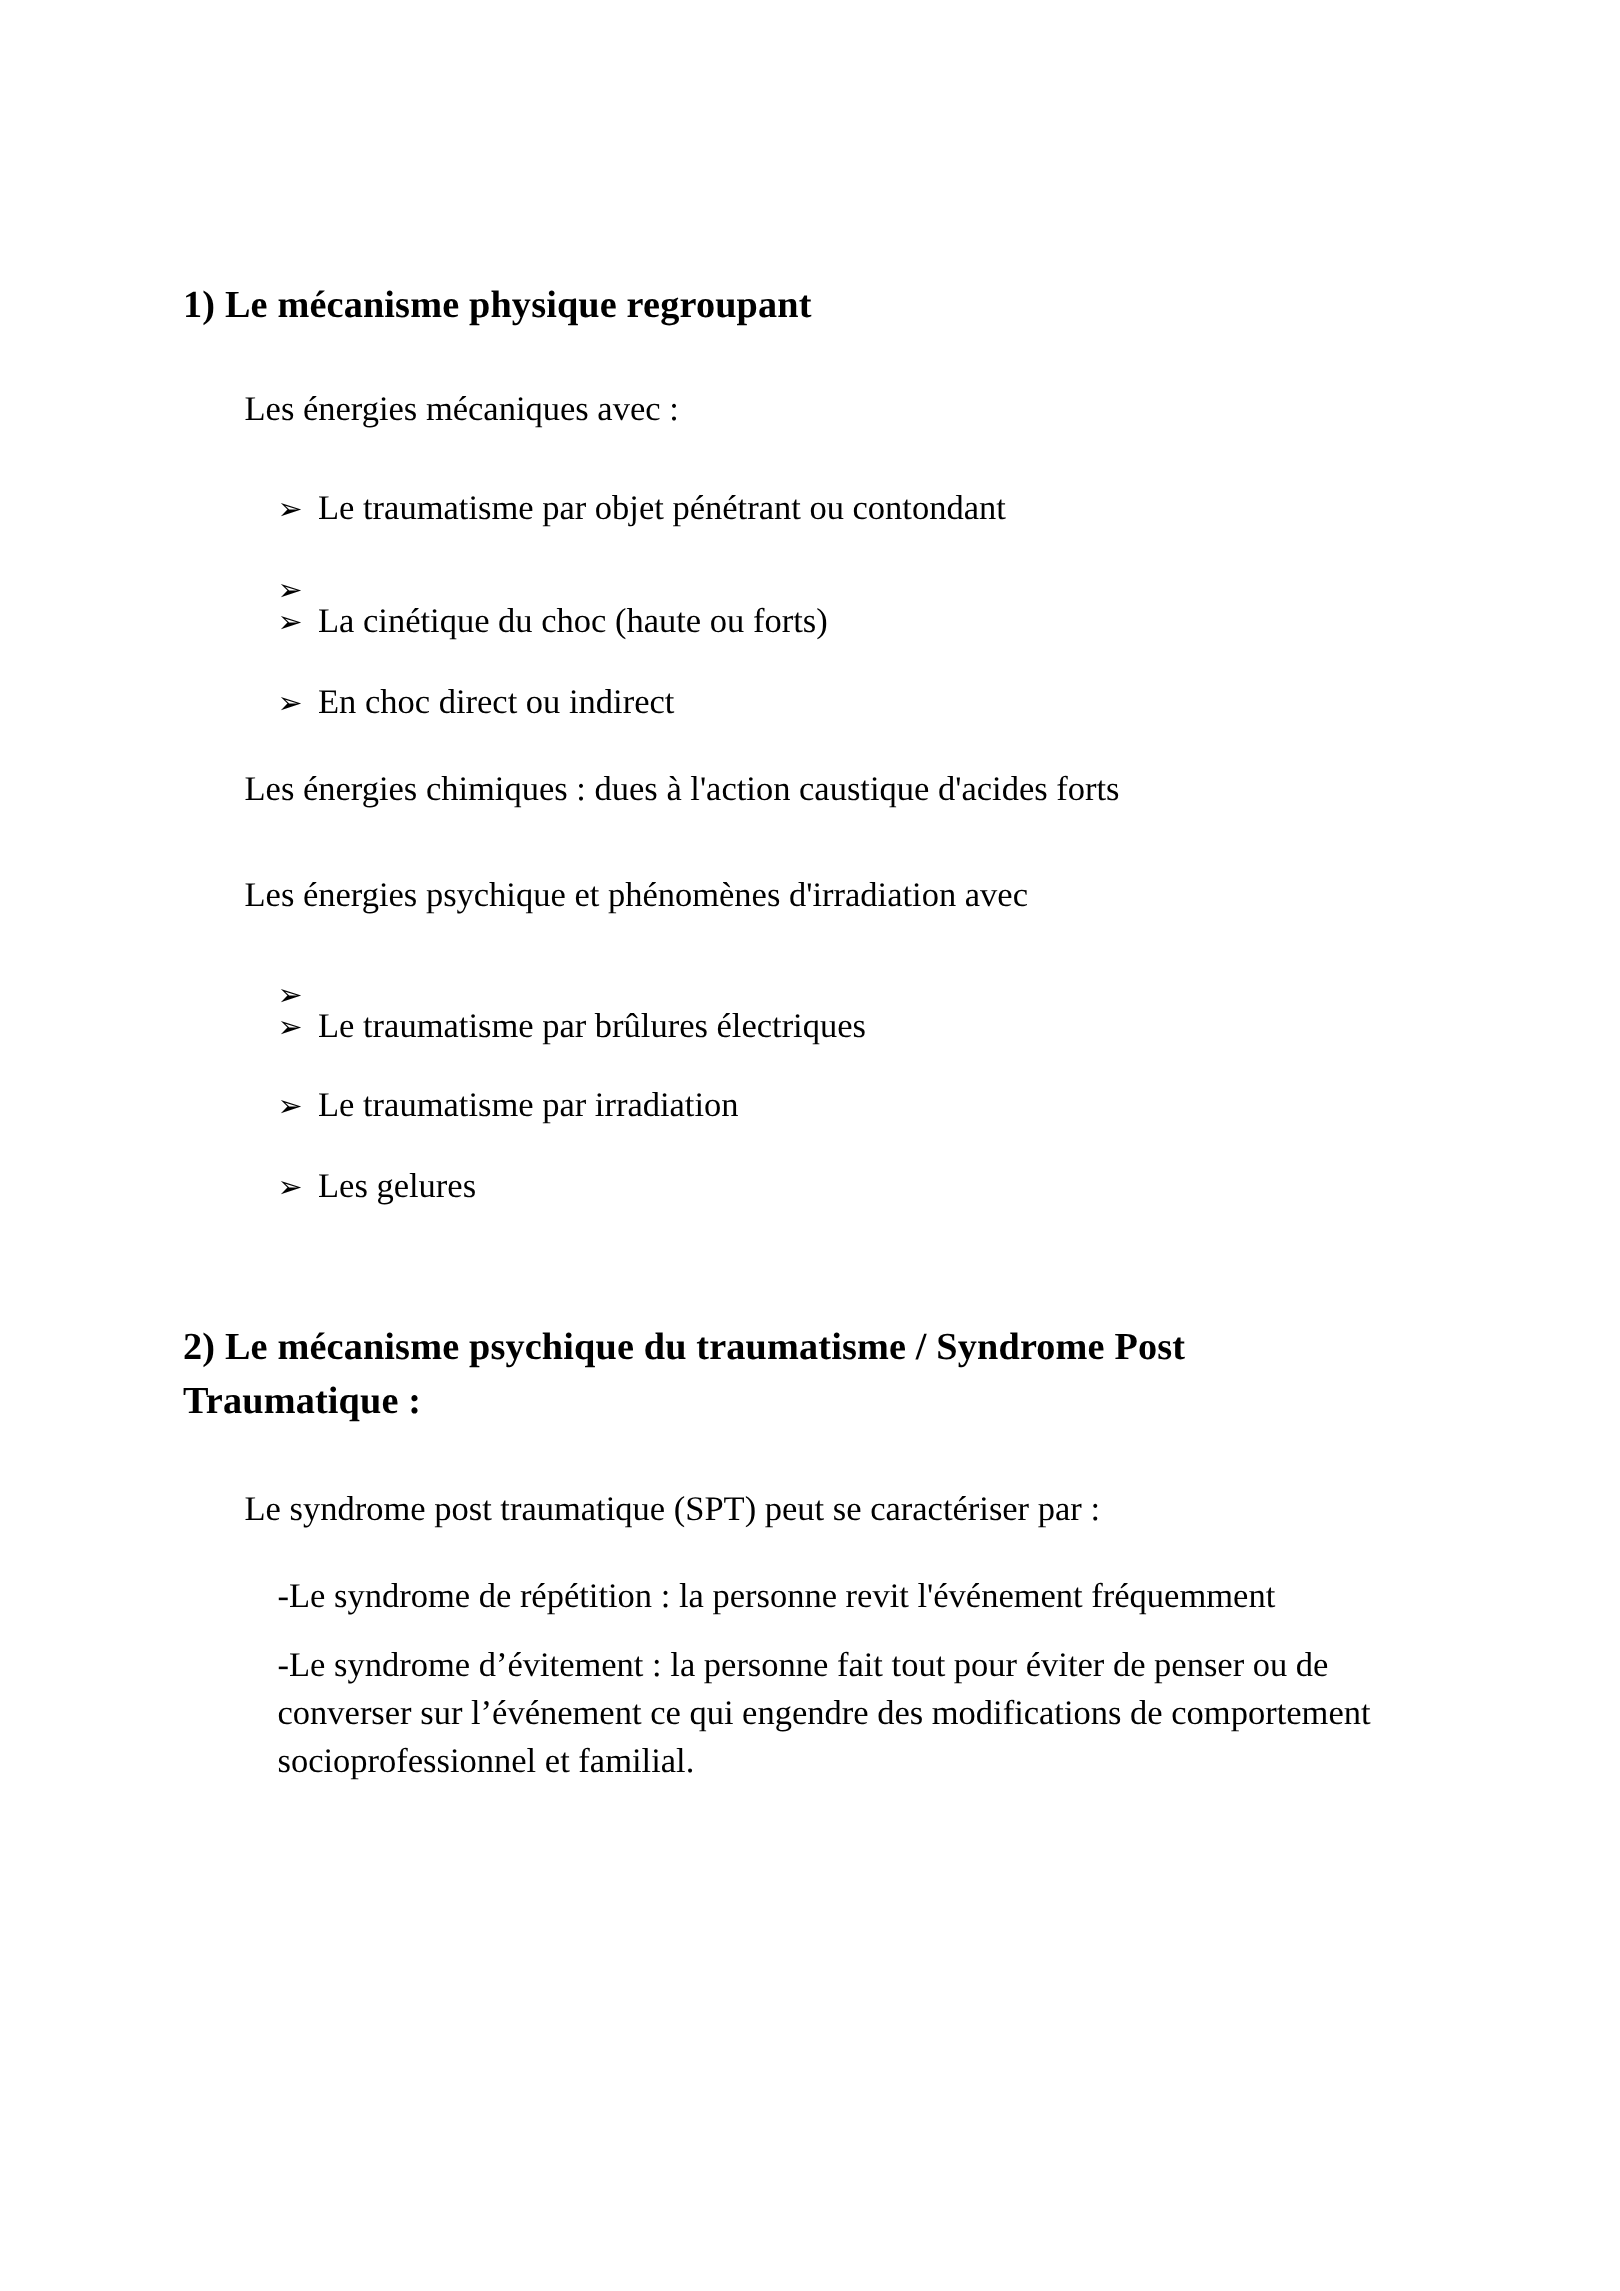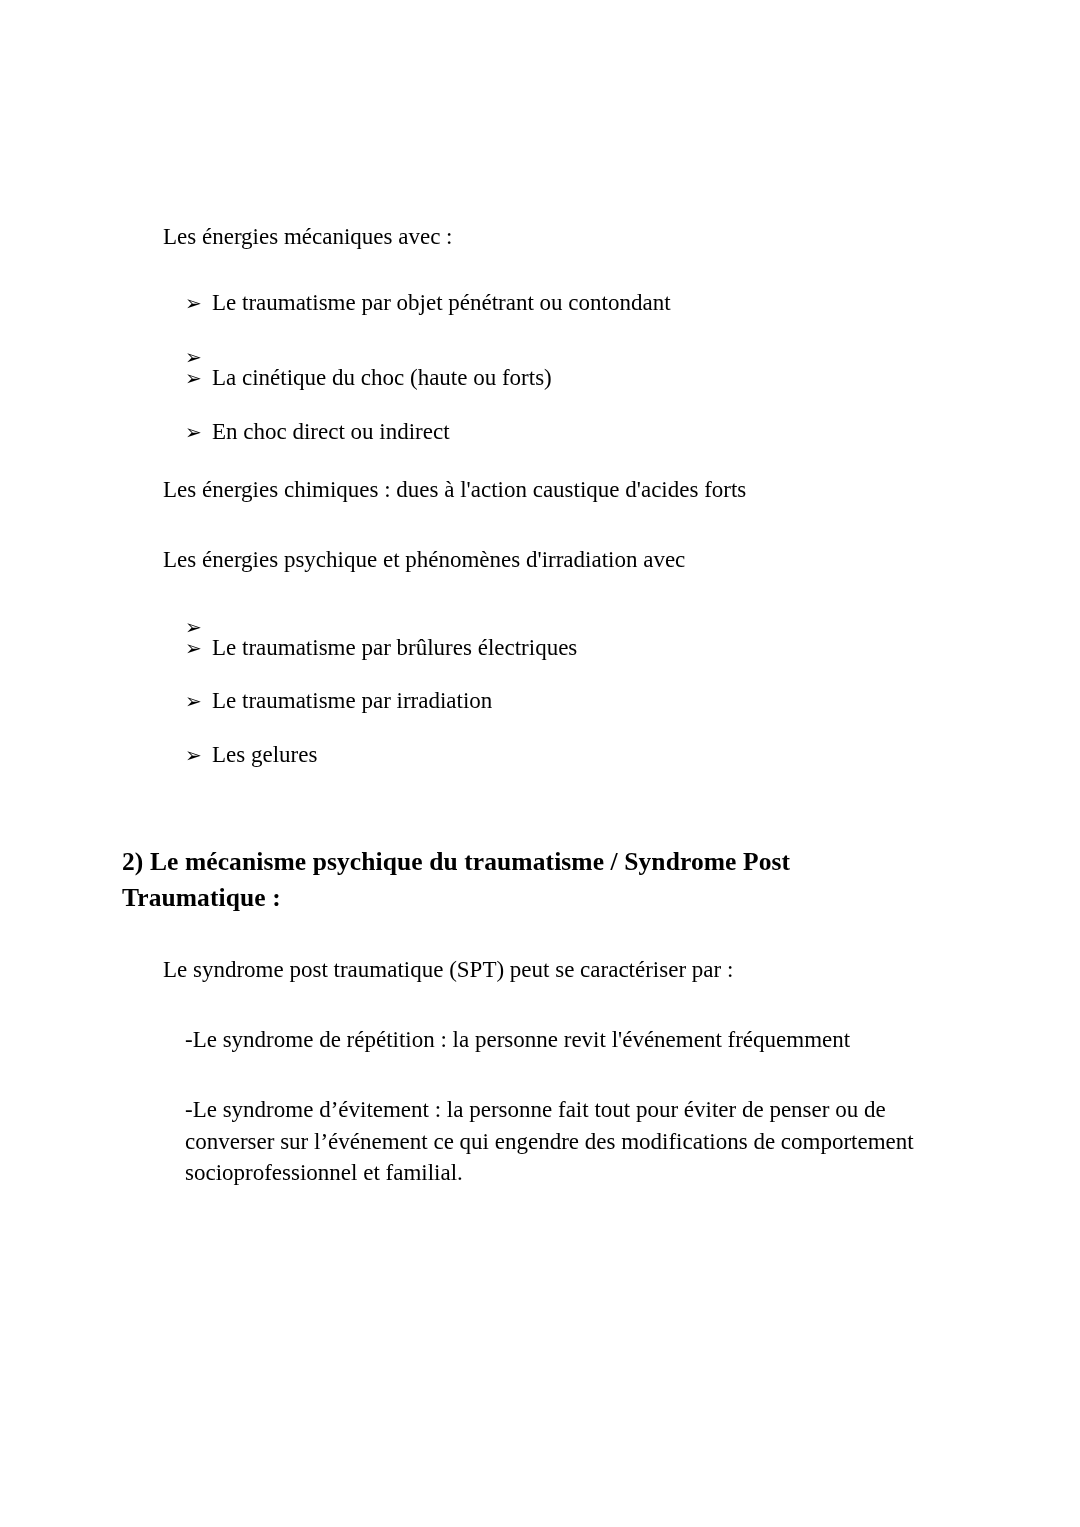--- a/index.html
+++ b/index.html
@@ -78,40 +78,41 @@
   }
   .bullet > .btext {
     display: inline;
     text-align: right;
   }
 
   
   .dash {
     font-size: 23px;
     line-height: 1.38;
-    margin: 12px;
+    margin: 0;
     padding: 0;
     margin-left: 63px;
     width: 765px;
   }
 
   
   .sp-after-h1 { height: 24px; }
   .sp-sm   { height: 21px; }
   .sp-md   { height: 22px; }
   .sp-tight{ height: 14px; }
   .sp-xl   { height: 72px; }
   .sp-l    { height: 26px; }
 </style>
 </head>
 <body>
 
 <div class="page">
   <div class="content">
 
+    <h1 class="heading">1) Le mécanisme physique regroupant</h1>
 
     <div class="sp-after-h1"></div>
 
     <p class="lvl1">Les énergies mécaniques avec :</p>
 
     <div class="sp-md"></div>
 
     <p class="bullet">
       <span class="arrow">➢</span>
       <span class="btext">Le traumatisme par objet pénétrant ou contondant</span>

